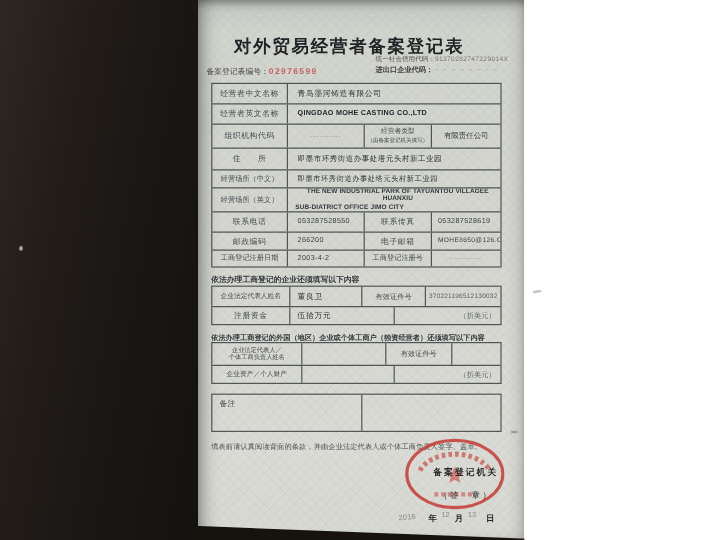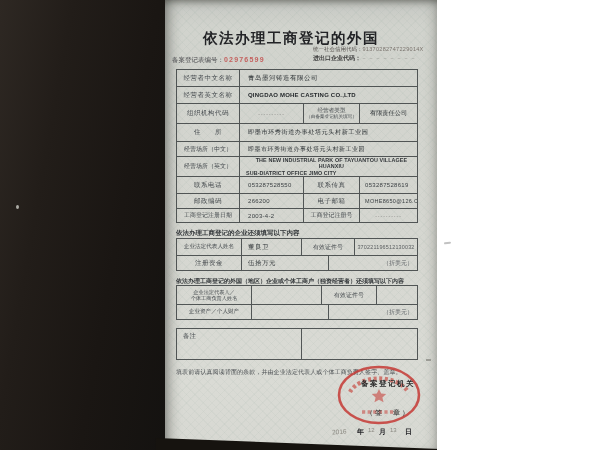--- a/index.html
+++ b/index.html
@@ -65,21 +65,21 @@
   .sh2{top:277px;font-size:6px;}
 
   .remarks{position:absolute;left:11px;top:328px;width:242px;height:32px;
            border:1px solid rgba(58,62,64,.85);display:flex;box-sizing:border-box;}
   .remarks .rl{width:124px;box-sizing:border-box;padding:3px 0 0 6px;font-size:6.5px;color:#454a4e;}
   .remarks .rr{flex:1;border-left:1px solid rgba(58,62,64,.85);}
 
   .fnote{position:absolute;left:11px;top:368px;width:242px;font-size:6px;color:#4b4f52;letter-spacing:.1px;}
 
   .stamp{position:absolute;left:170px;top:362px;}
-  .agency{position:absolute;left:196px;top:379px;font-size:7.5px;font-weight:700;color:#2b2b2b;letter-spacing:1.5px;white-space:nowrap;}
+  .agency{position:absolute;left:196px;top:389px;font-size:7.5px;font-weight:700;color:#2b2b2b;letter-spacing:1.5px;white-space:nowrap;}
   .seal{position:absolute;left:201px;top:408px;font-size:7px;color:#2b2b2b;letter-spacing:2px;white-space:nowrap;}
 
   .dt{position:absolute;top:427px;white-space:nowrap;}
   .dnum{font-size:6px;color:#8a8880;}
   .dyear{left:167px;top:428px;font-size:6.5px;color:#8a8880;transform:rotate(-4deg);}
   .dunit{font-size:7px;font-weight:700;color:#26262a;}
   .u1{left:192px}.n2{left:203px}.u2{left:214px}.n3{left:225px}.u3{left:240px}
 
   .speck-white{position:absolute;left:444px;top:242px;width:7px;height:2px;background:#c2c2c2;
                border-radius:1px;transform:rotate(-8deg);z-index:5;}
@@ -88,21 +88,21 @@
               opacity:.75;border-radius:50%;z-index:2;}
 </style>
 </head>
 <body>
 
 <div class="scene">
   <div class="dark-left"></div>
 
   <div class="paper">
 
-    <div class="abs title">依法办理工商登记的外国</div>
+    <div class="abs title">对外贸易经营者备案登记表</div>
 
     <div class="abs codeline1">
       <span>统一社会信用代码：</span><span class="cv">91370282747229014X</span>
     </div>
     <div class="abs codeline2">
       <span>进出口企业代码：</span><span class="cv">－－－－－－－－</span>
     </div>
     <div class="abs formno">
       <span>备案登记表编号：</span><span class="fv">02976599</span>
     </div>

